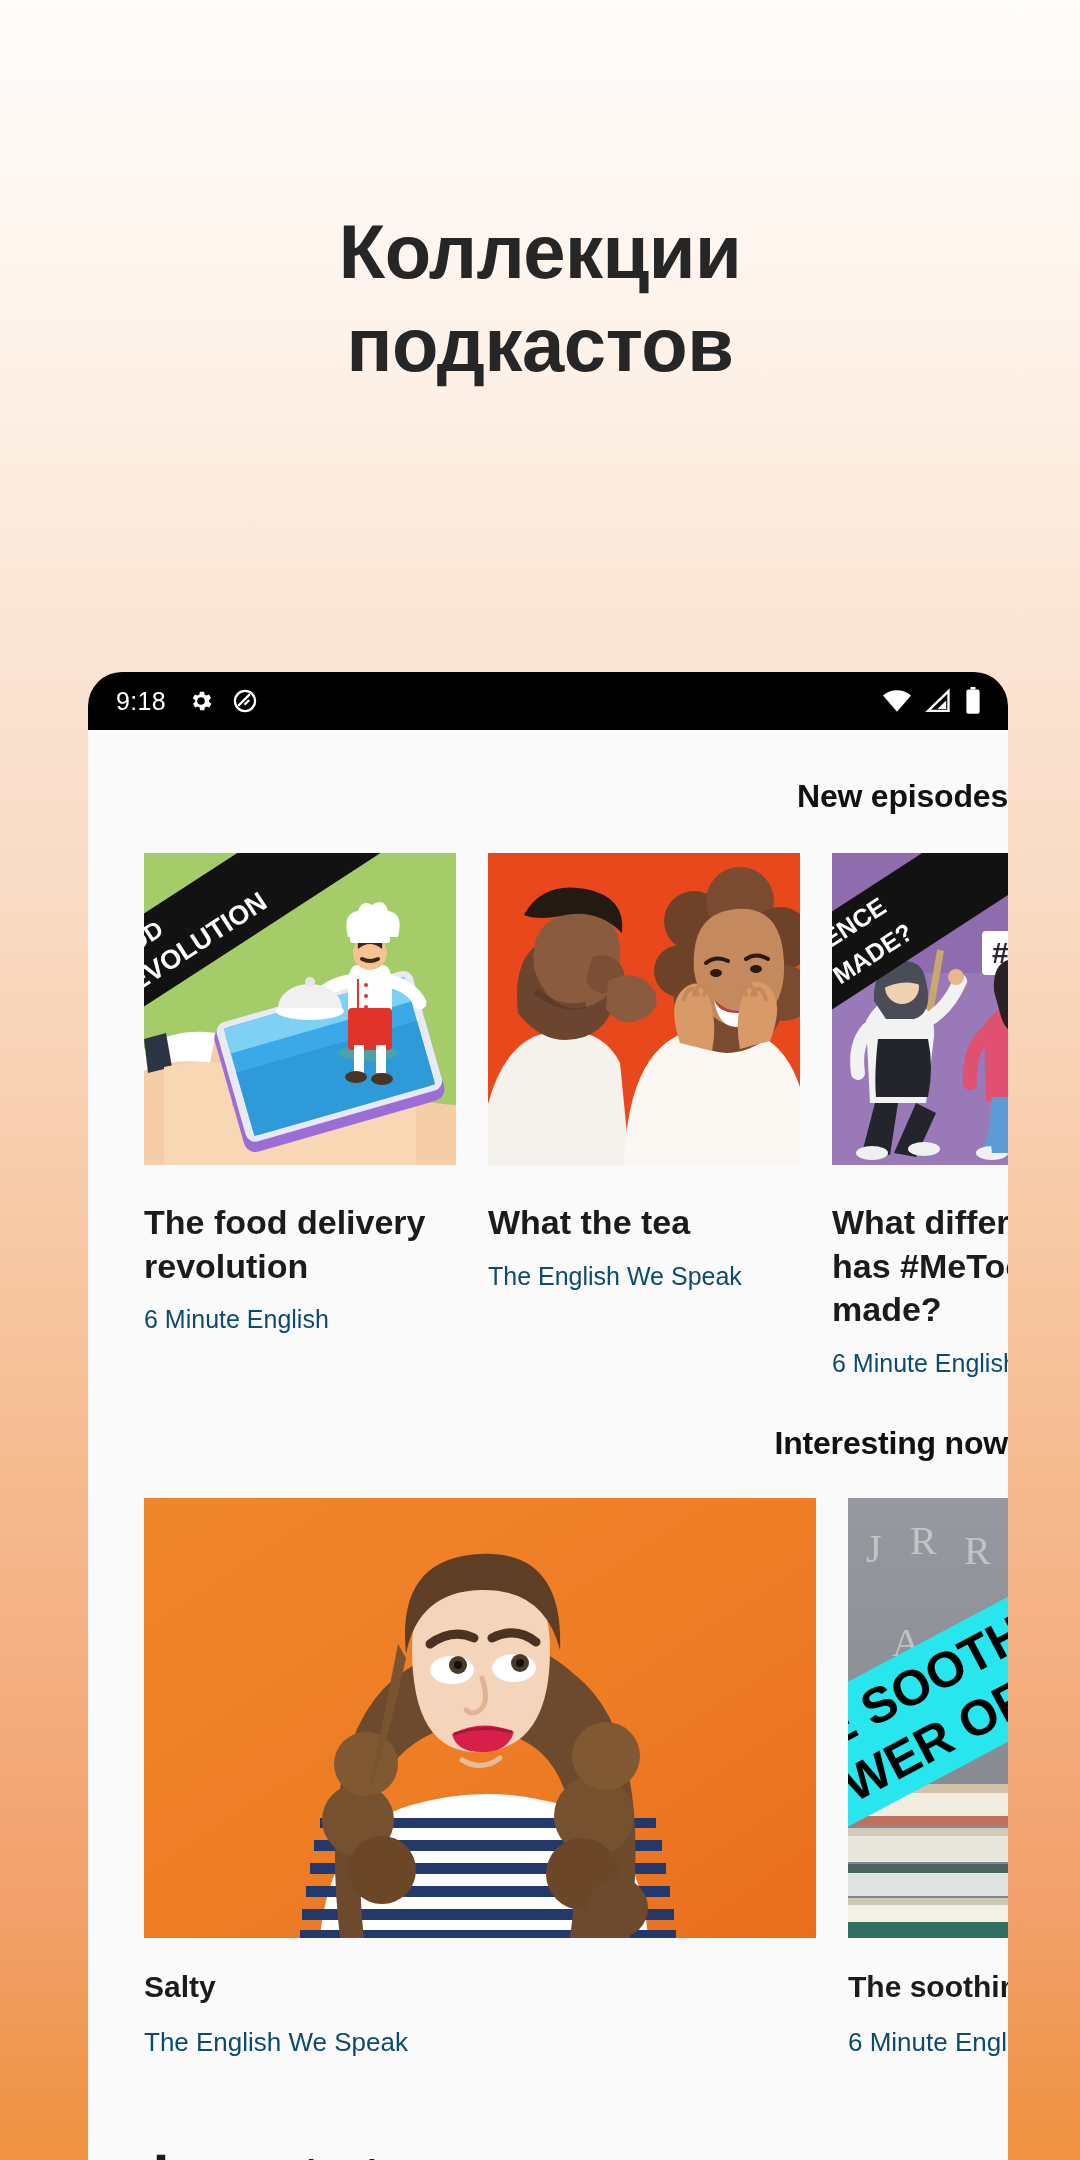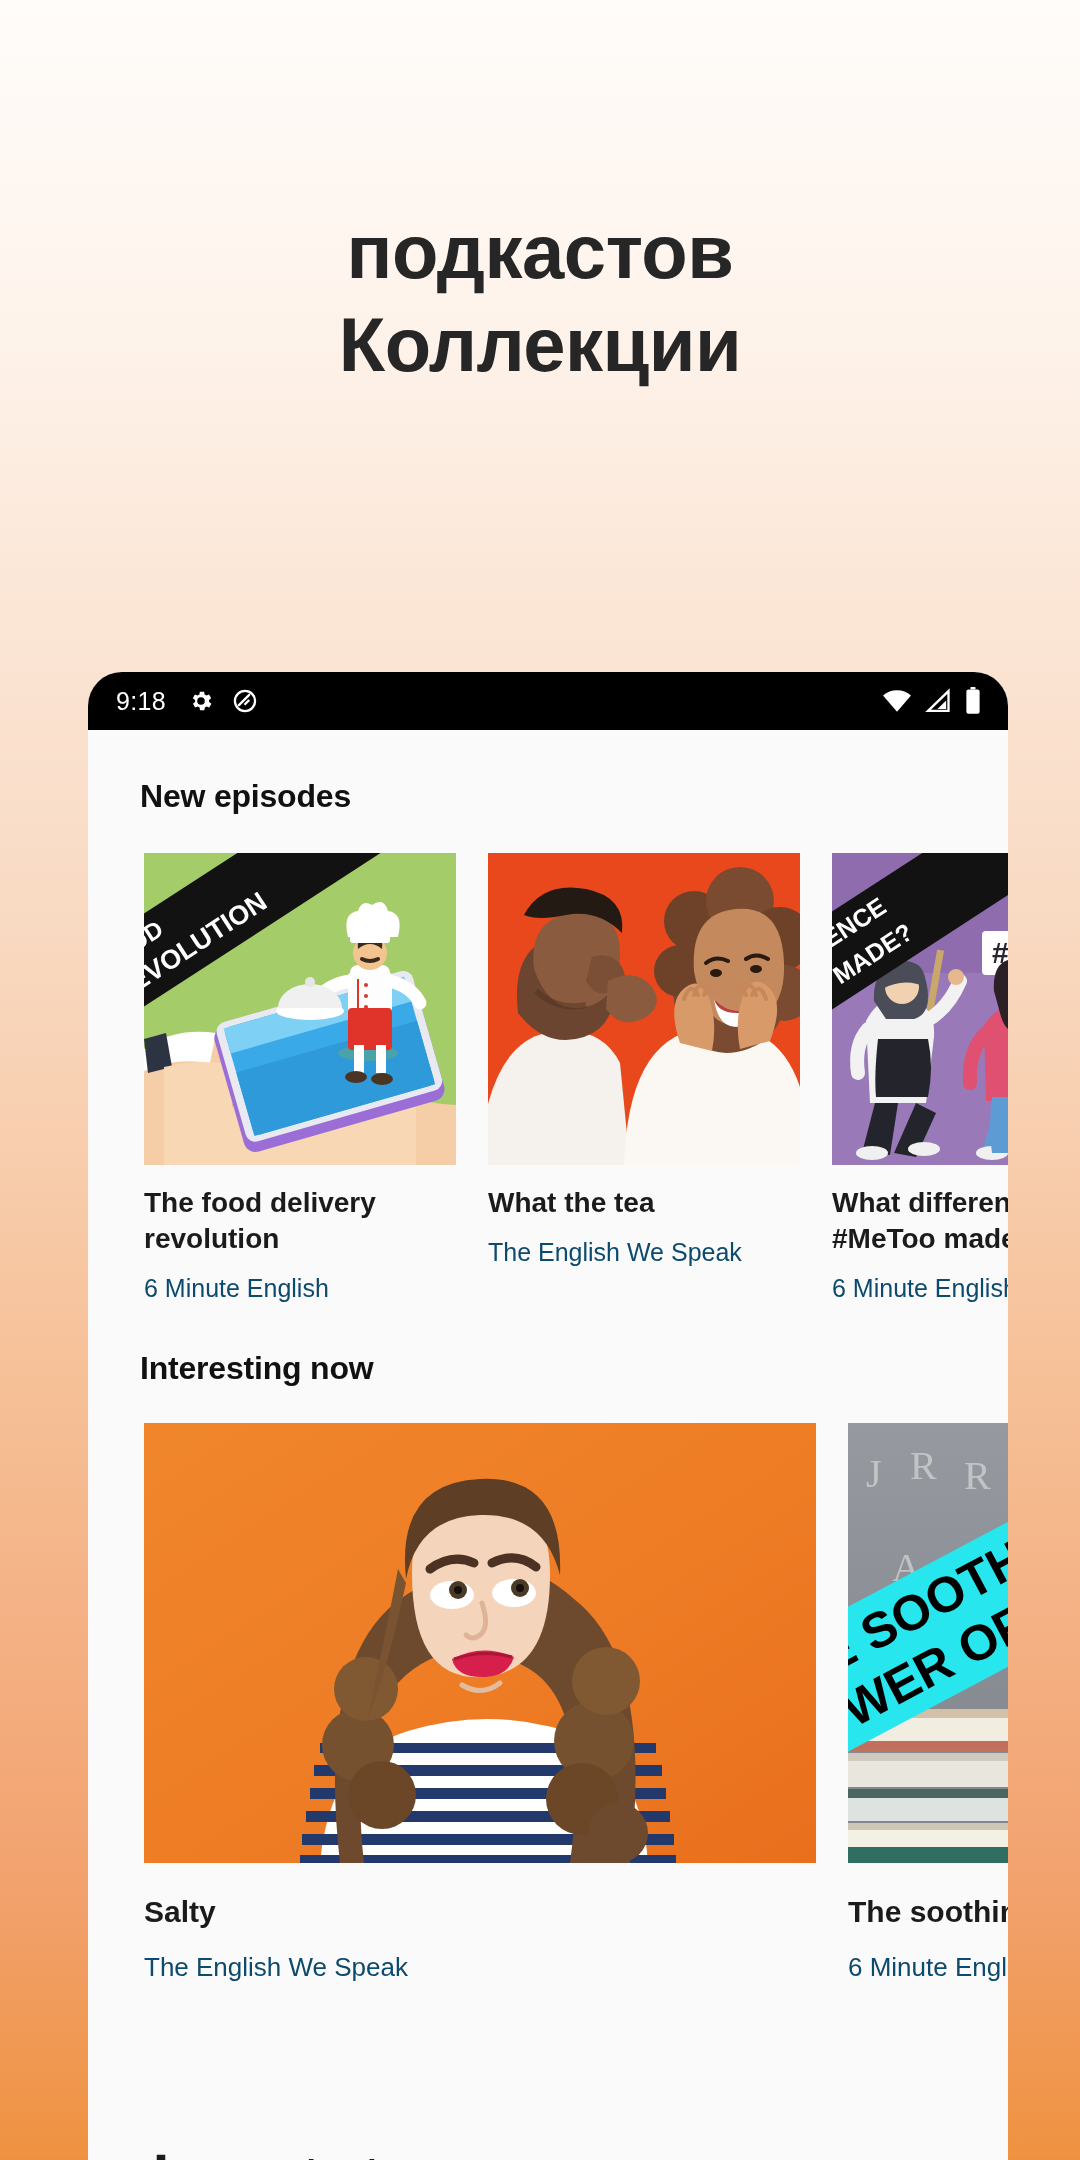--- a/index.html
+++ b/index.html
@@ -87,20 +87,21 @@
     position: relative;
     overflow: hidden;
   }
 
   .section-title {
     font-size: 32px;
     font-weight: bold;
     color: #111;
     padding: 0 0 0 52px;
     letter-spacing: -0.2px;
+    text-align: right;
   }
   .sec-new-title { padding-top: 48px; }
   .sec-int-title { padding-top: 46px; }
 
   
   .row-small {
     display: flex;
     gap: 32px;
     padding-left: 56px;
     margin-top: 38px;
@@ -108,22 +109,22 @@
   }
   .card-small { width: 312px; flex: 0 0 312px; }
   .thumb-small {
     width: 312px;
     height: 312px;
     overflow: hidden;
     position: relative;
     background: #ddd;
   }
   .card-title {
-    margin-top: 20px;
-    font-size: 28px;
+    margin-top: 36px;
+    font-size: 34px;
     font-weight: bold;
     color: #1b1b1b;
     line-height: 1.28;
   }
   .card-sub {
     margin-top: 16px;
     font-size: 25px;
     color: #0c4a6e;
     line-height: 1.25;
   }
@@ -169,22 +170,22 @@
   }
   .dl-icon { position: relative; top: 16px; }
 
   
   .art { position: absolute; inset: 0; }
 </style>
 </head>
 <body>
 
 <div class="promo-headline">
+  <span class="line">Коллекции</span>
   <span class="line">подкастов</span>
-  <span class="line">Коллекции</span>
 </div>
 
 <div class="phone">
 
   <div class="status-bar">
     <span class="status-time">9:18</span>
     <span class="status-left-icons">
       <span>
         <svg class="sb-ico" width="26" height="26" viewBox="0 0 24 24" fill="#fff">
           <path d="M19.4 13a7.6 7.6 0 0 0 0-2l2-1.6-2-3.4-2.4 1a7.5 7.5 0 0 0-1.7-1l-.4-2.5h-4l-.4 2.5c-.6.2-1.2.6-1.7 1l-2.4-1-2 3.4L6.6 11a7.6 7.6 0 0 0 0 2l-2 1.6 2 3.4 2.4-1c.5.4 1.1.8 1.7 1l.4 2.5h4l.4-2.5c.6-.2 1.2-.6 1.7-1l2.4 1 2-3.4-2-1.6zM12 15.5A3.5 3.5 0 1 1 15.5 12 3.5 3.5 0 0 1 12 15.5z"></path>

